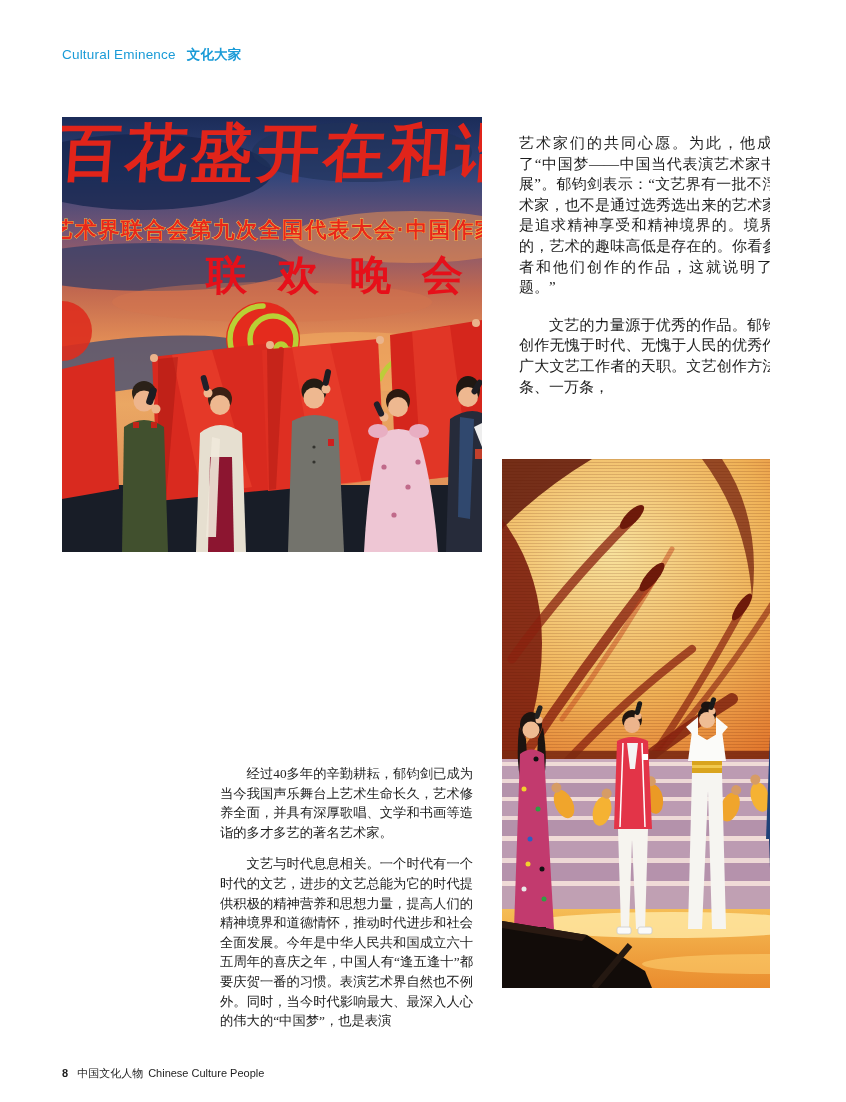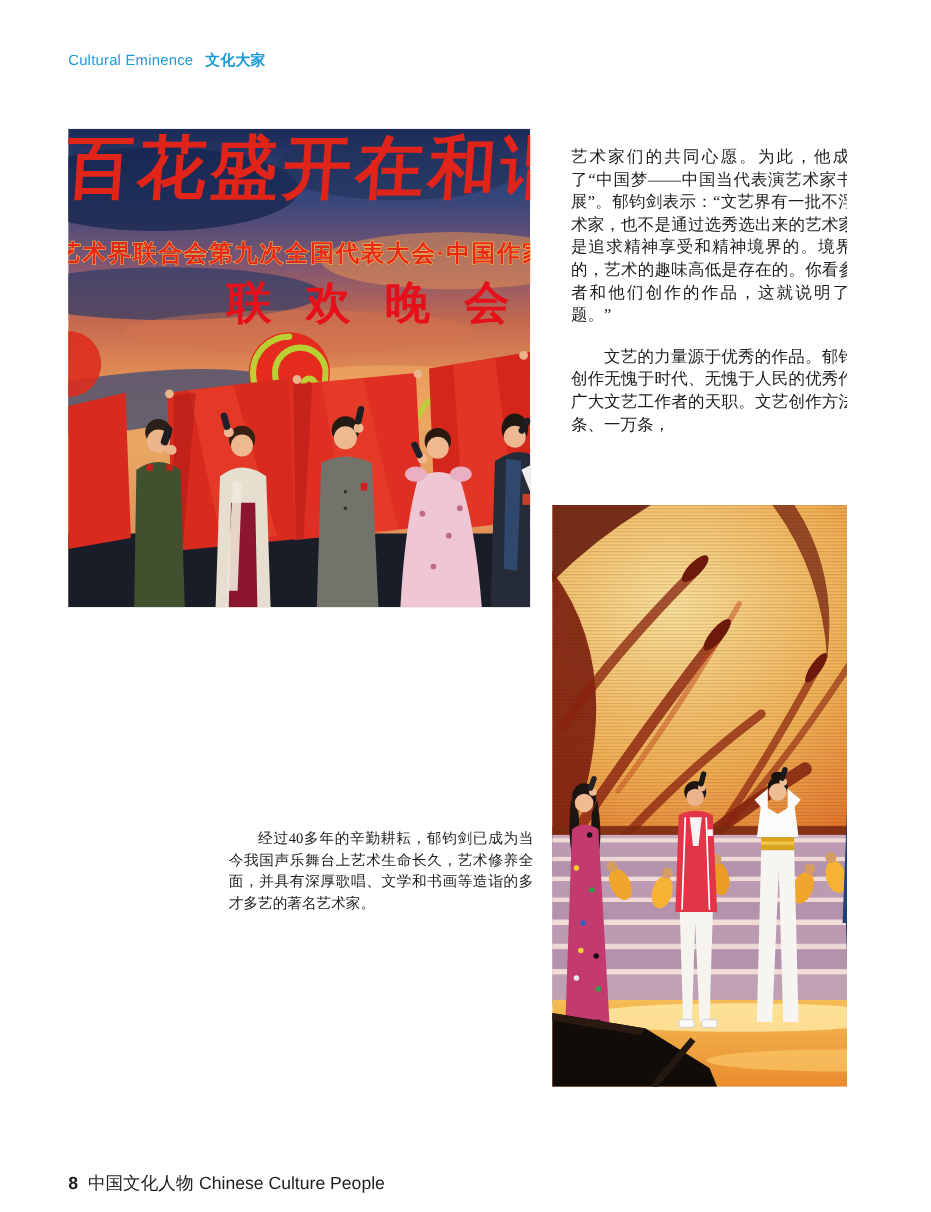--- a/index.html
+++ b/index.html
@@ -19,23 +19,23 @@
 
   .col-right { position:absolute; left:502px; top:116px; width:338px;
                font-family:"Liberation Serif","DejaVu Serif",serif;
                font-size:15px; line-height:20.6px; color:#1d1d1d; text-align:justify; }
   .col-right p { margin:17px; text-indent:2em; }
   .col-right p.cont { text-indent:0; }
 
   .col-bottom { position:absolute; left:208px; top:752px; width:277px;
                 font-family:"Liberation Serif","DejaVu Serif",serif;
                 font-size:13.3px; line-height:19.6px; color:#1d1d1d; text-align:justify; }
-  .col-bottom p { margin:0; text-indent:2em; }
-
-  .page-footer { position:absolute; left:62px; top:1066px; font-size:16px; color:#1e1e1e;text-align:right; }
+  .col-bottom p { margin:12px; text-indent:2em; }
+
+  .page-footer { position:absolute; left:62px; top:1066px; font-size:11px; color:#1e1e1e;text-align:right; }
   .page-footer .num { font-weight:700; margin-right:9px; }
   .page-footer .en  { margin-left:5px; }
 </style>
 </head>
 <body>
 
 <div class="page">
 
   <div class="section-header">
     <span>Cultural Eminence</span><span class="zh">文化大家</span>
@@ -344,19 +344,20 @@
       <g>
         <polygon points="0,462 85,476 143,512 150,529 0,529" fill="#120c09"></polygon>
         <polygon points="0,462 85,476 80,482 0,469" fill="#2a1a12"></polygon>
         <line x1="92" y1="529" x2="128" y2="486" stroke="#241811" stroke-width="6"></line>
       </g>
     </svg>
   </figure>
 
   <div class="col-bottom">
     <p>经过40多年的辛勤耕耘，郁钧剑已成为当今我国声乐舞台上艺术生命长久，艺术修养全面，并具有深厚歌唱、文学和书画等造诣的多才多艺的著名艺术家。</p>
+    <p>文艺与时代息息相关。一个时代有一个时代的文艺，进步的文艺总能为它的时代提供积极的精神营养和思想力量，提高人们的精神境界和道德情怀，推动时代进步和社会全面发展。今年是中华人民共和国成立六十五周年的喜庆之年，中国人有“逢五逢十”都要庆贺一番的习惯。表演艺术界自然也不例外。同时，当今时代影响最大、最深入人心的伟大的“中国梦”，也是表演</p>
   </div>
 
   <div class="page-footer">
     <span class="num">8</span><span>中国文化人物</span><span class="en">Chinese Culture People</span>
   </div>
 
 </div>
 
 </body></html>

